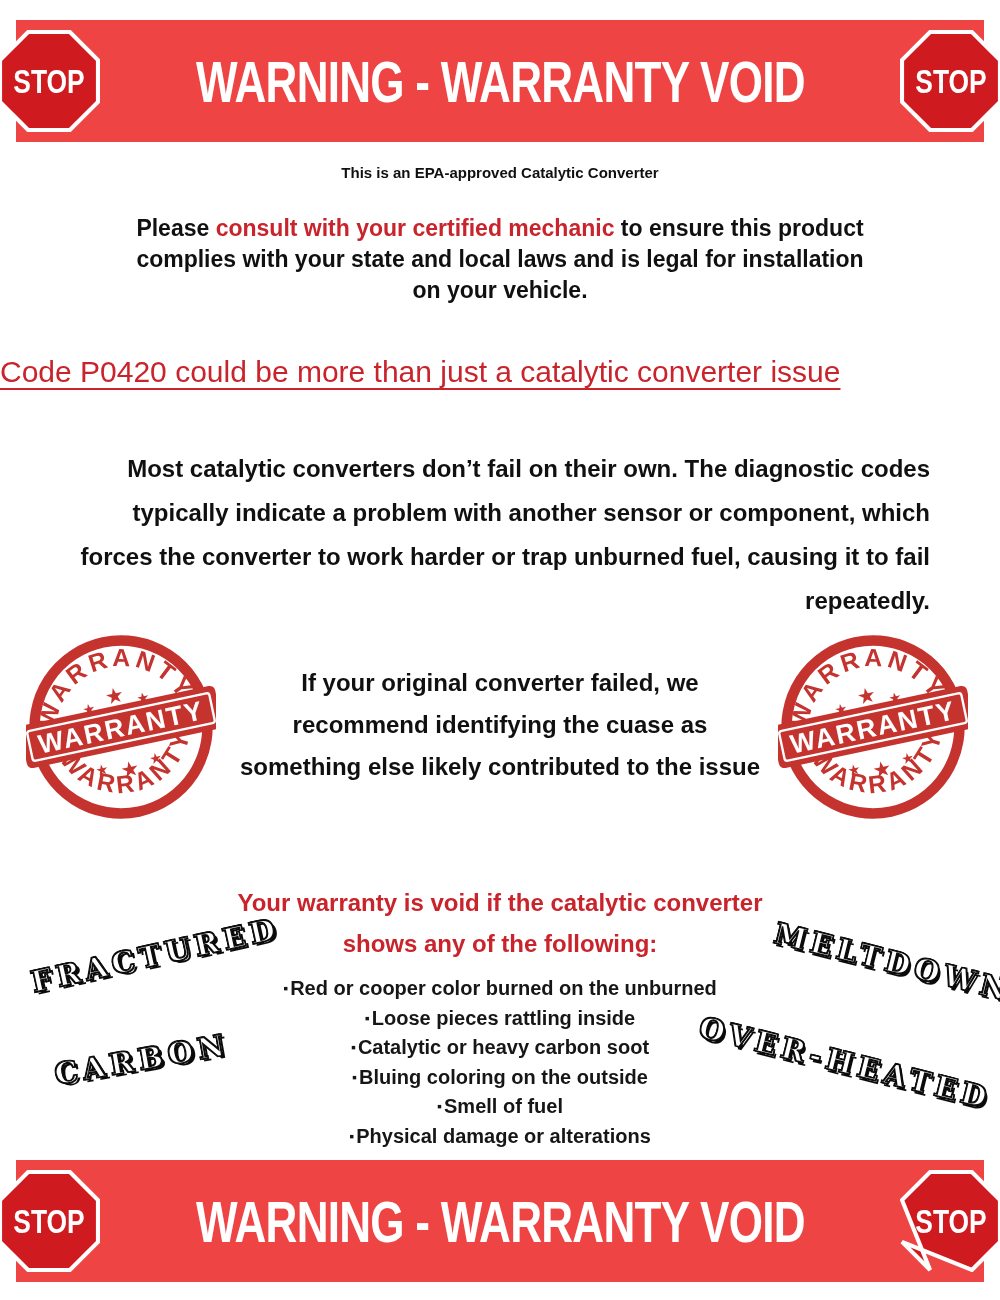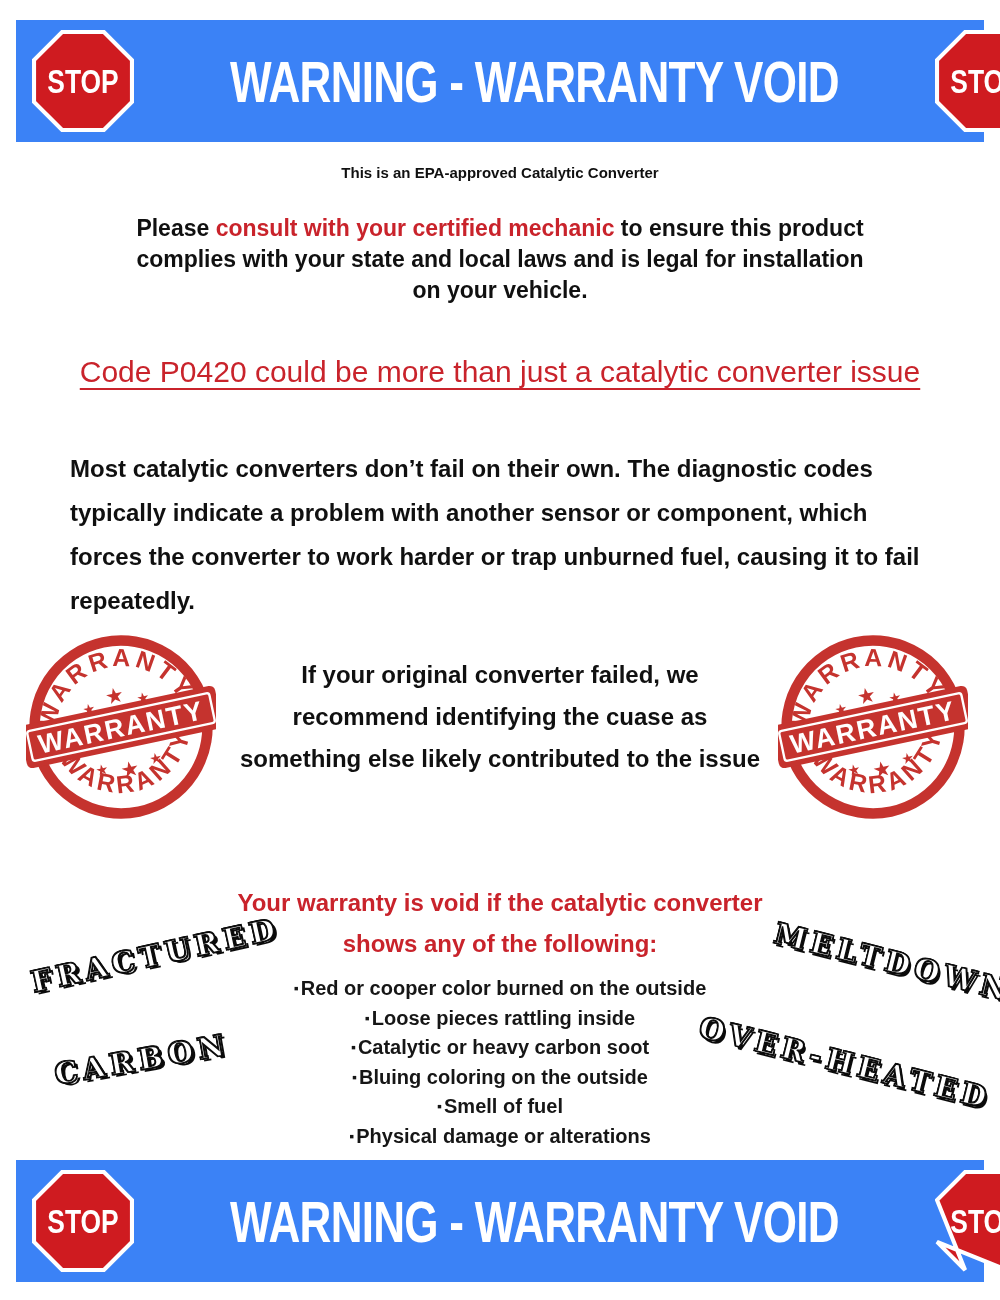--- a/index.html
+++ b/index.html
@@ -10,22 +10,22 @@
     margin:0 auto;
     background:#ffffff;
     font-family:"Liberation Sans", sans-serif;
     color:#101010;
     overflow:hidden;
   }
 
   
   .banner {
     position:absolute; left:16px; right:16px; height:122px;
-    background:#3b82f6;
-    display:flex; align-items:center; justify-content:space-between;
+    background:#ef4444;
+    display:flex; align-items:center; justify-content:center;
     padding:0 16px;
   }
   .banner-top { top:20px; }
   .banner-bottom { top:1160px; }
   .banner-title {
     flex:1; text-align:center;
     color:#ffffff; font-weight:bold; font-size:58px;
     white-space:nowrap; letter-spacing:-1px;
     transform:scaleX(0.76); transform-origin:center;
   }
@@ -39,42 +39,41 @@
     position:absolute; top:213px; left:0; right:0;
   }
   .consult-inner {
     max-width:745px; margin:0 auto; text-align:center;
     font-weight:bold; font-size:23px; line-height:31px;
   }
   .red-text { color:#c9232b; }
 
   .code-heading {
     position:absolute; top:355px; left:0; right:0;
-    text-align:center;
     color:#c9232b; font-size:30px; font-weight:normal;
     text-decoration:underline;
     text-underline-offset:6px;
     text-decoration-thickness:2px;
   }
 
   .diagnostic {
     position:absolute; top:447px; left:70px; right:70px;
-    text-align:left; font-weight:bold; font-size:24px; line-height:44px;
+    text-align:right; font-weight:bold; font-size:24px; line-height:44px;
   }
 
   
   .stamp { position:absolute; width:190px; height:190px; }
   .stamp-left  { top:632px; left:26px; }
   .stamp-right { top:632px; right:32px; }
 
   .recommend {
     position:absolute; top:646px; left:230px; right:230px;
   }
   .recommend-inner {
-    max-width:535px; margin:8px auto; text-align:center;
+    max-width:535px; margin:16px auto; text-align:center;
     font-weight:bold; font-size:24px; line-height:42px;
   }
 
   .failure {
     position:absolute; top:798px; left:0; right:0;
   }
   .failure-inner {
     max-width:470px; margin:0 auto; text-align:center;
     font-weight:normal; font-size:29px; line-height:41px;
   }
@@ -207,21 +206,21 @@
   <div class="void-heading">
     <div class="void-heading-inner">Your warranty is void if the catalytic converter shows any of the following:</div>
   </div>
 
   <div class="stamped word-fractured">FRACTURED</div>
   <div class="stamped word-carbon">CARBON</div>
   <div class="stamped word-meltdown">MELTDOWN</div>
   <div class="stamped word-overheated">OVER-HEATED</div>
 
   <div class="bullets">
-    <div class="bullet-item"><span class="bullet-icon">▪</span><span>Red or cooper color burned on the outside</span></div>
+    <div class="bullet-item"><span class="bullet-icon">▪</span><span>Red or cooper color burned on the unburned</span></div>
     <div class="bullet-item"><span class="bullet-icon">▪</span><span>Loose pieces rattling inside</span></div>
     <div class="bullet-item"><span class="bullet-icon">▪</span><span>Catalytic or heavy carbon soot</span></div>
     <div class="bullet-item"><span class="bullet-icon">▪</span><span>Bluing coloring on the outside</span></div>
     <div class="bullet-item"><span class="bullet-icon">▪</span><span>Smell of fuel</span></div>
     <div class="bullet-item"><span class="bullet-icon">▪</span><span>Physical damage or alterations</span></div>
   </div>
 
   <div class="banner banner-bottom">
     <svg class="stop-sign" viewBox="0 0 100 100">
       <polygon points="29.5,2 70.5,2 98,29.5 98,70.5 70.5,98 29.5,98 2,70.5 2,29.5" fill="#cf1b20" stroke="#ffffff" stroke-width="4"></polygon>

